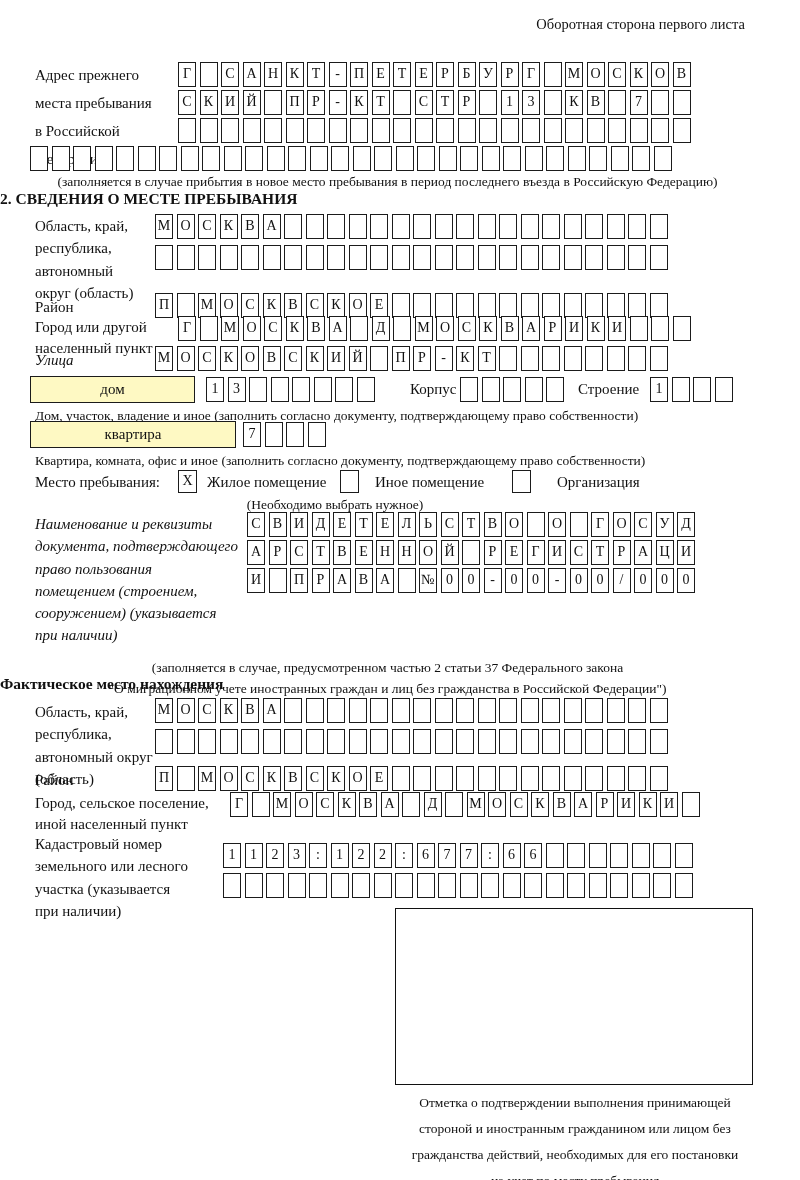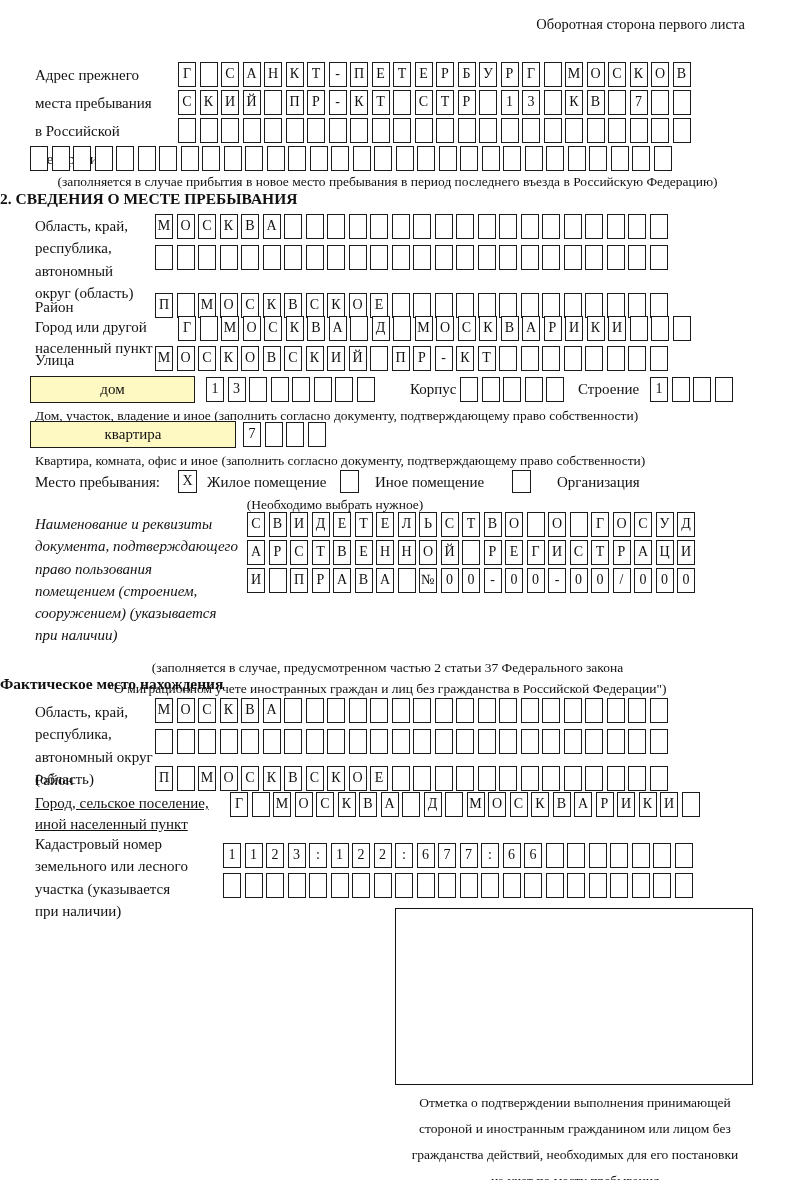--- a/index.html
+++ b/index.html
@@ -263,21 +263,21 @@
       <span class="cbox">А</span>
       <span class="cbox">Р</span>
       <span class="cbox">И</span>
       <span class="cbox">К</span>
       <span class="cbox">И</span>
       <span class="cbox"></span>
       <span class="cbox"></span>
       <span class="cbox"></span>
     </div>
 
-  <div class="abs lbl" style="left:35px;top:349px;">Улица</div>
+  <div class="abs lbl" style="left:35px;top:349px;font-style:italic;">Улица</div>
   <div class="abs boxrow" style="left:155px;top:346px;">
       <span class="cbox">М</span>
       <span class="cbox">О</span>
       <span class="cbox">С</span>
       <span class="cbox">К</span>
       <span class="cbox">О</span>
       <span class="cbox">В</span>
       <span class="cbox">С</span>
       <span class="cbox">К</span>
       <span class="cbox">И</span>
@@ -508,21 +508,21 @@
       <span class="cbox"></span>
       <span class="cbox"></span>
       <span class="cbox"></span>
       <span class="cbox"></span>
       <span class="cbox"></span>
       <span class="cbox"></span>
       <span class="cbox"></span>
       <span class="cbox"></span>
     </div>
 
-  <div class="abs lbl" style="left:35px;top:793px;line-height:21.3px;text-decoration:underline;">Город, сельское поселение,
+  <div class="abs lbl" style="left:35px;top:793px;line-height:21.3px;">Город, сельское поселение,
 иной населенный пункт</div>
   <div class="abs boxrow" style="left:230px;top:792px;">
       <span class="cbox">Г</span>
       <span class="cbox"></span>
       <span class="cbox">М</span>
       <span class="cbox">О</span>
       <span class="cbox">С</span>
       <span class="cbox">К</span>
       <span class="cbox">В</span>
       <span class="cbox">А</span>

